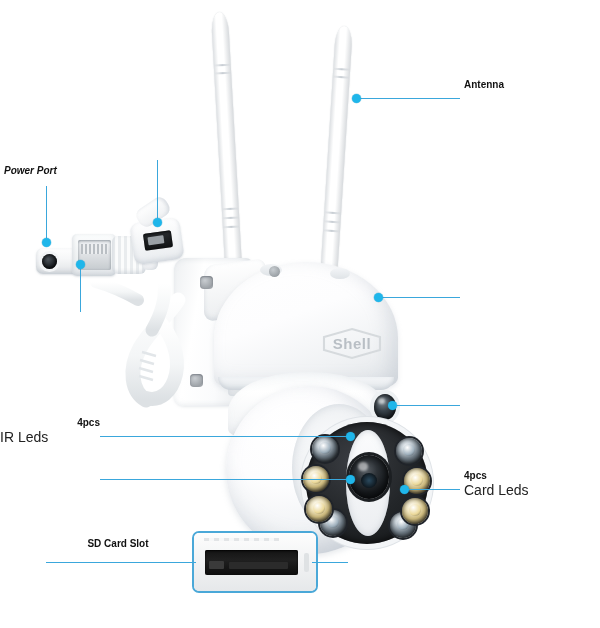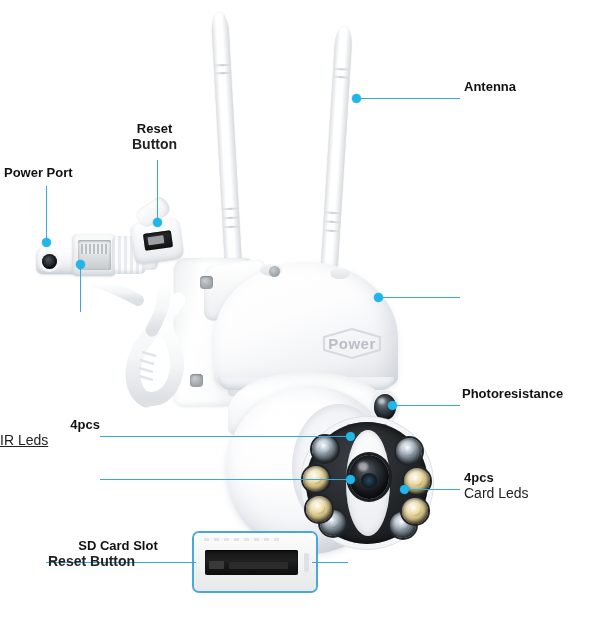--- a/index.html
+++ b/index.html
@@ -2,21 +2,21 @@
 <html><head>
 <meta charset="utf-8">
 <style>
   html,body{margin:0;padding:0;background:#fff;}
   body{width:600px;height:628px;position:relative;overflow:hidden;
        font-family:"Liberation Sans","DejaVu Sans",sans-serif;color:#1a1a1a;}
   #stage{position:absolute;inset:0;width:600px;height:628px;background:#ffffff;}
 
   
   .callout{position:absolute;line-height:1.18;white-space:nowrap;}
-  .callout .t1{font-weight:bold;font-size:13px;color:#111;display:block;}
+  .callout .t1{font-weight:bold;font-size:10px;color:#111;display:block;}
   .callout .t2{font-weight:normal;font-size:14px;color:#222;display:block;}
   .callout.right{text-align:left;}
   .callout.left{text-align:right;}
 
   
   .lead{position:absolute;background:#3aa7dc;height:1.3px;}
   .leadv{position:absolute;background:#3aa7dc;width:1.3px;}
   .dot{position:absolute;width:9px;height:9px;border-radius:50%;
        background:#1fb6ea;box-shadow:0 0 0 0.5px rgba(20,140,190,.35);}
 
@@ -184,21 +184,21 @@
                 background:linear-gradient(180deg,#f3f5f7,#dfe3e7);"></div>
     <div style="position:absolute;left:160px;top:268px;width:20px;height:11px;border-radius:50%;
                 background:linear-gradient(180deg,#f3f5f7,#dfe3e7);"></div>
     <div style="position:absolute;left:99px;top:266px;width:11px;height:11px;border-radius:50%;
                 background:radial-gradient(circle at 38% 34%,#c7ccd0,#9aa0a5 72%,#b4b9be);"></div>
 
     <div class="logo" style="left:140px;top:326px;width:84px;height:34px;">
       <svg class="hex" viewBox="0 0 84 34" aria-hidden="true">
         <polygon points="42,3 70,11 70,24 42,32 14,24 14,11" fill="none" stroke="#d6dadd" stroke-width="2.1"></polygon>
       </svg>
-      <span class="txt">Power</span>
+      <span class="txt">Shell</span>
     </div>
 
     <div class="collar" style="left:58px;top:372px;width:160px;height:66px;"></div>
 
     <div class="dome" style="left:56px;top:386px;width:168px;height:168px;"></div>
     <div class="domering" style="left:122px;top:404px;width:94px;height:128px;"></div>
 
     <div class="photores" style="left:204px;top:394px;width:22px;height:26px;"></div>
 
     <div class="mic" style="left:198px;top:432px;"></div>
@@ -299,46 +299,40 @@
   <div class="lead" style="left:406px;top:489px;width:54px;"></div>
   <div class="dot" style="left:400px;top:485px;"></div>
 
   <div class="lead" style="left:46px;top:562px;width:150px;"></div>
   <div class="lead" style="left:312px;top:562px;width:36px;"></div>
 
   <div class="callout right" style="left:464px;top:79px;">
     <span class="t1">Antenna</span>
   </div>
 
-  <div class="callout" style="left:132px;top:121px;text-align:center;">
-    <span class="t1">Reset</span>
-    <span class="t2" style="font-weight:bold;">Button</span>
-  </div>
-
-  <div class="callout left" style="left:4px;top:165px;width:90px;">
+
+  <div class="callout left" style="left:4px;top:165px;width:90px;font-style:italic;">
     <span class="t1" style="text-align:left;">Power Port</span>
   </div>
 
 
 
   <div class="callout right" style="left:462px;top:386px;">
-    <span class="t1">Photoresistance</span>
   </div>
 
   <div class="callout left" style="left:0px;top:417px;width:100px;">
     <span class="t1">4pcs</span>
-    <span class="t2" style="text-align:left;text-decoration:underline;">IR Leds</span>
+    <span class="t2" style="text-align:left;">IR Leds</span>
   </div>
 
   <div class="callout left" style="left:16px;top:460px;width:184px;">
   </div>
 
   <div class="callout right" style="left:464px;top:470px;">
     <span class="t1">4pcs</span>
     <span class="t2">Card Leds</span>
   </div>
 
   <div class="callout left" style="left:16px;top:538px;width:172px;">
     <span class="t1" style="text-align:center;padding-left:32px;">SD Card Slot</span>
-    <span class="t2" style="font-weight:bold;text-align:left;padding-left:32px;">Reset Button</span>
   </div>
 
 </div>
 
 </body></html>

